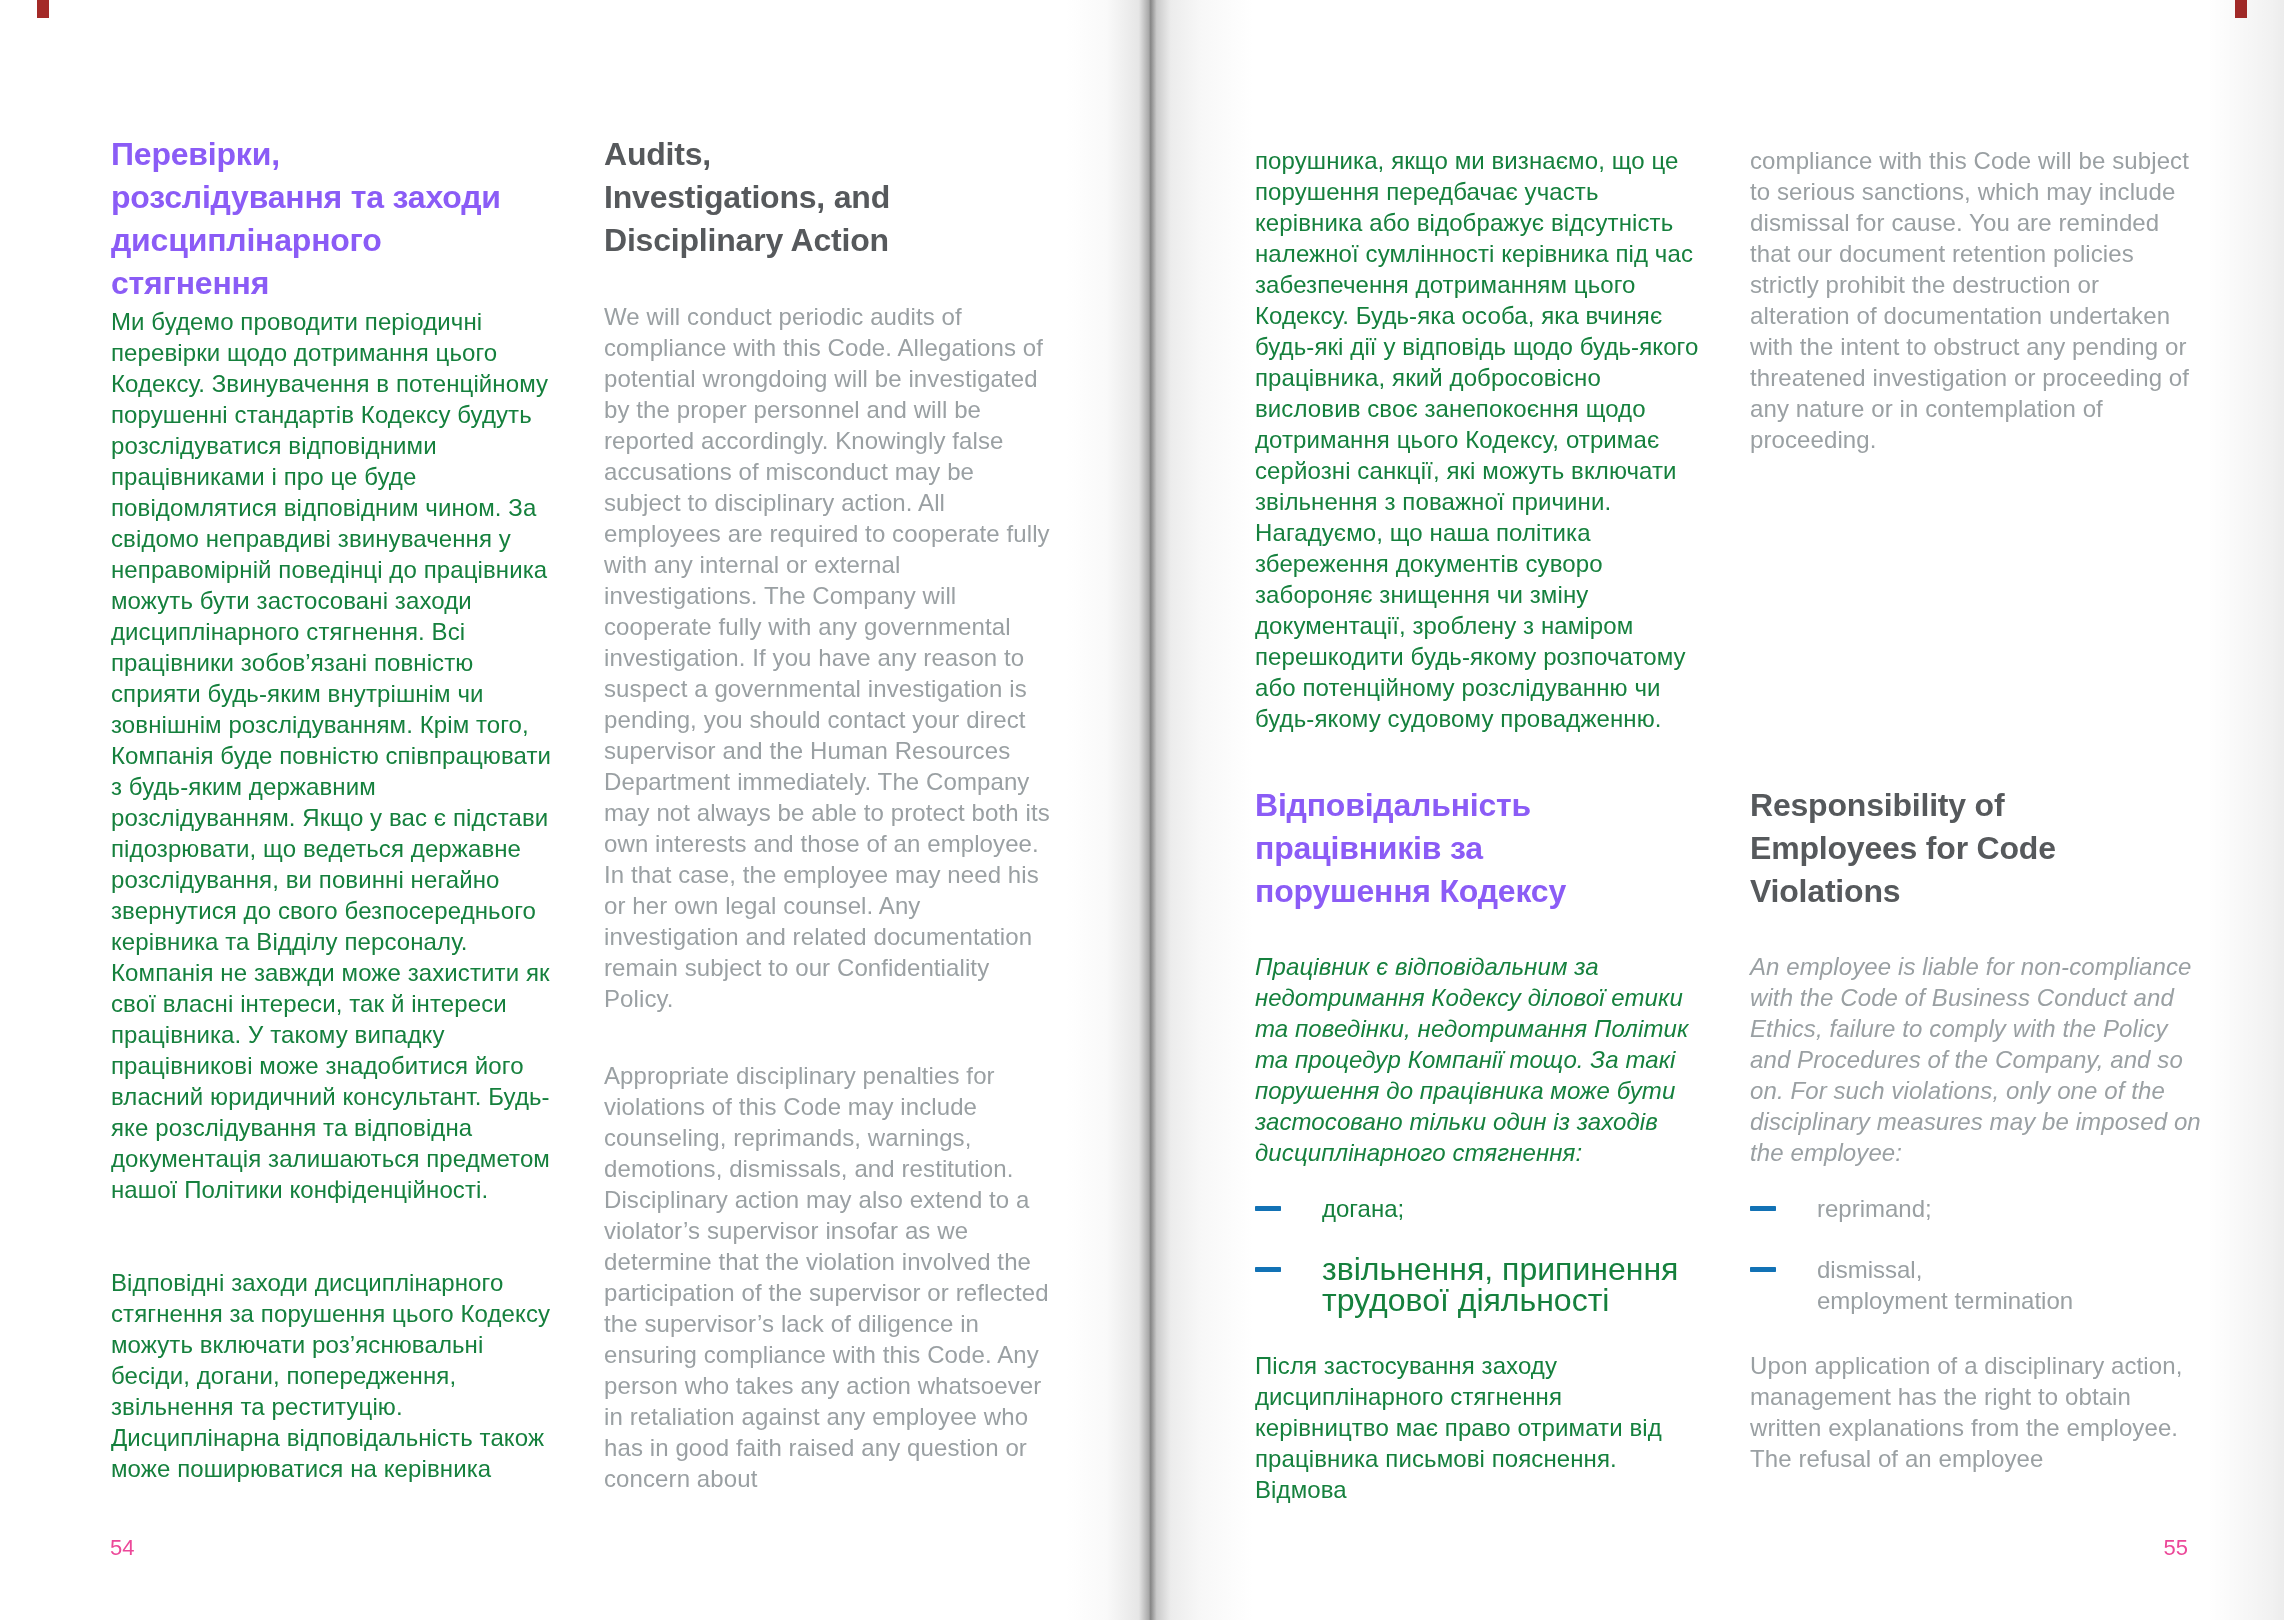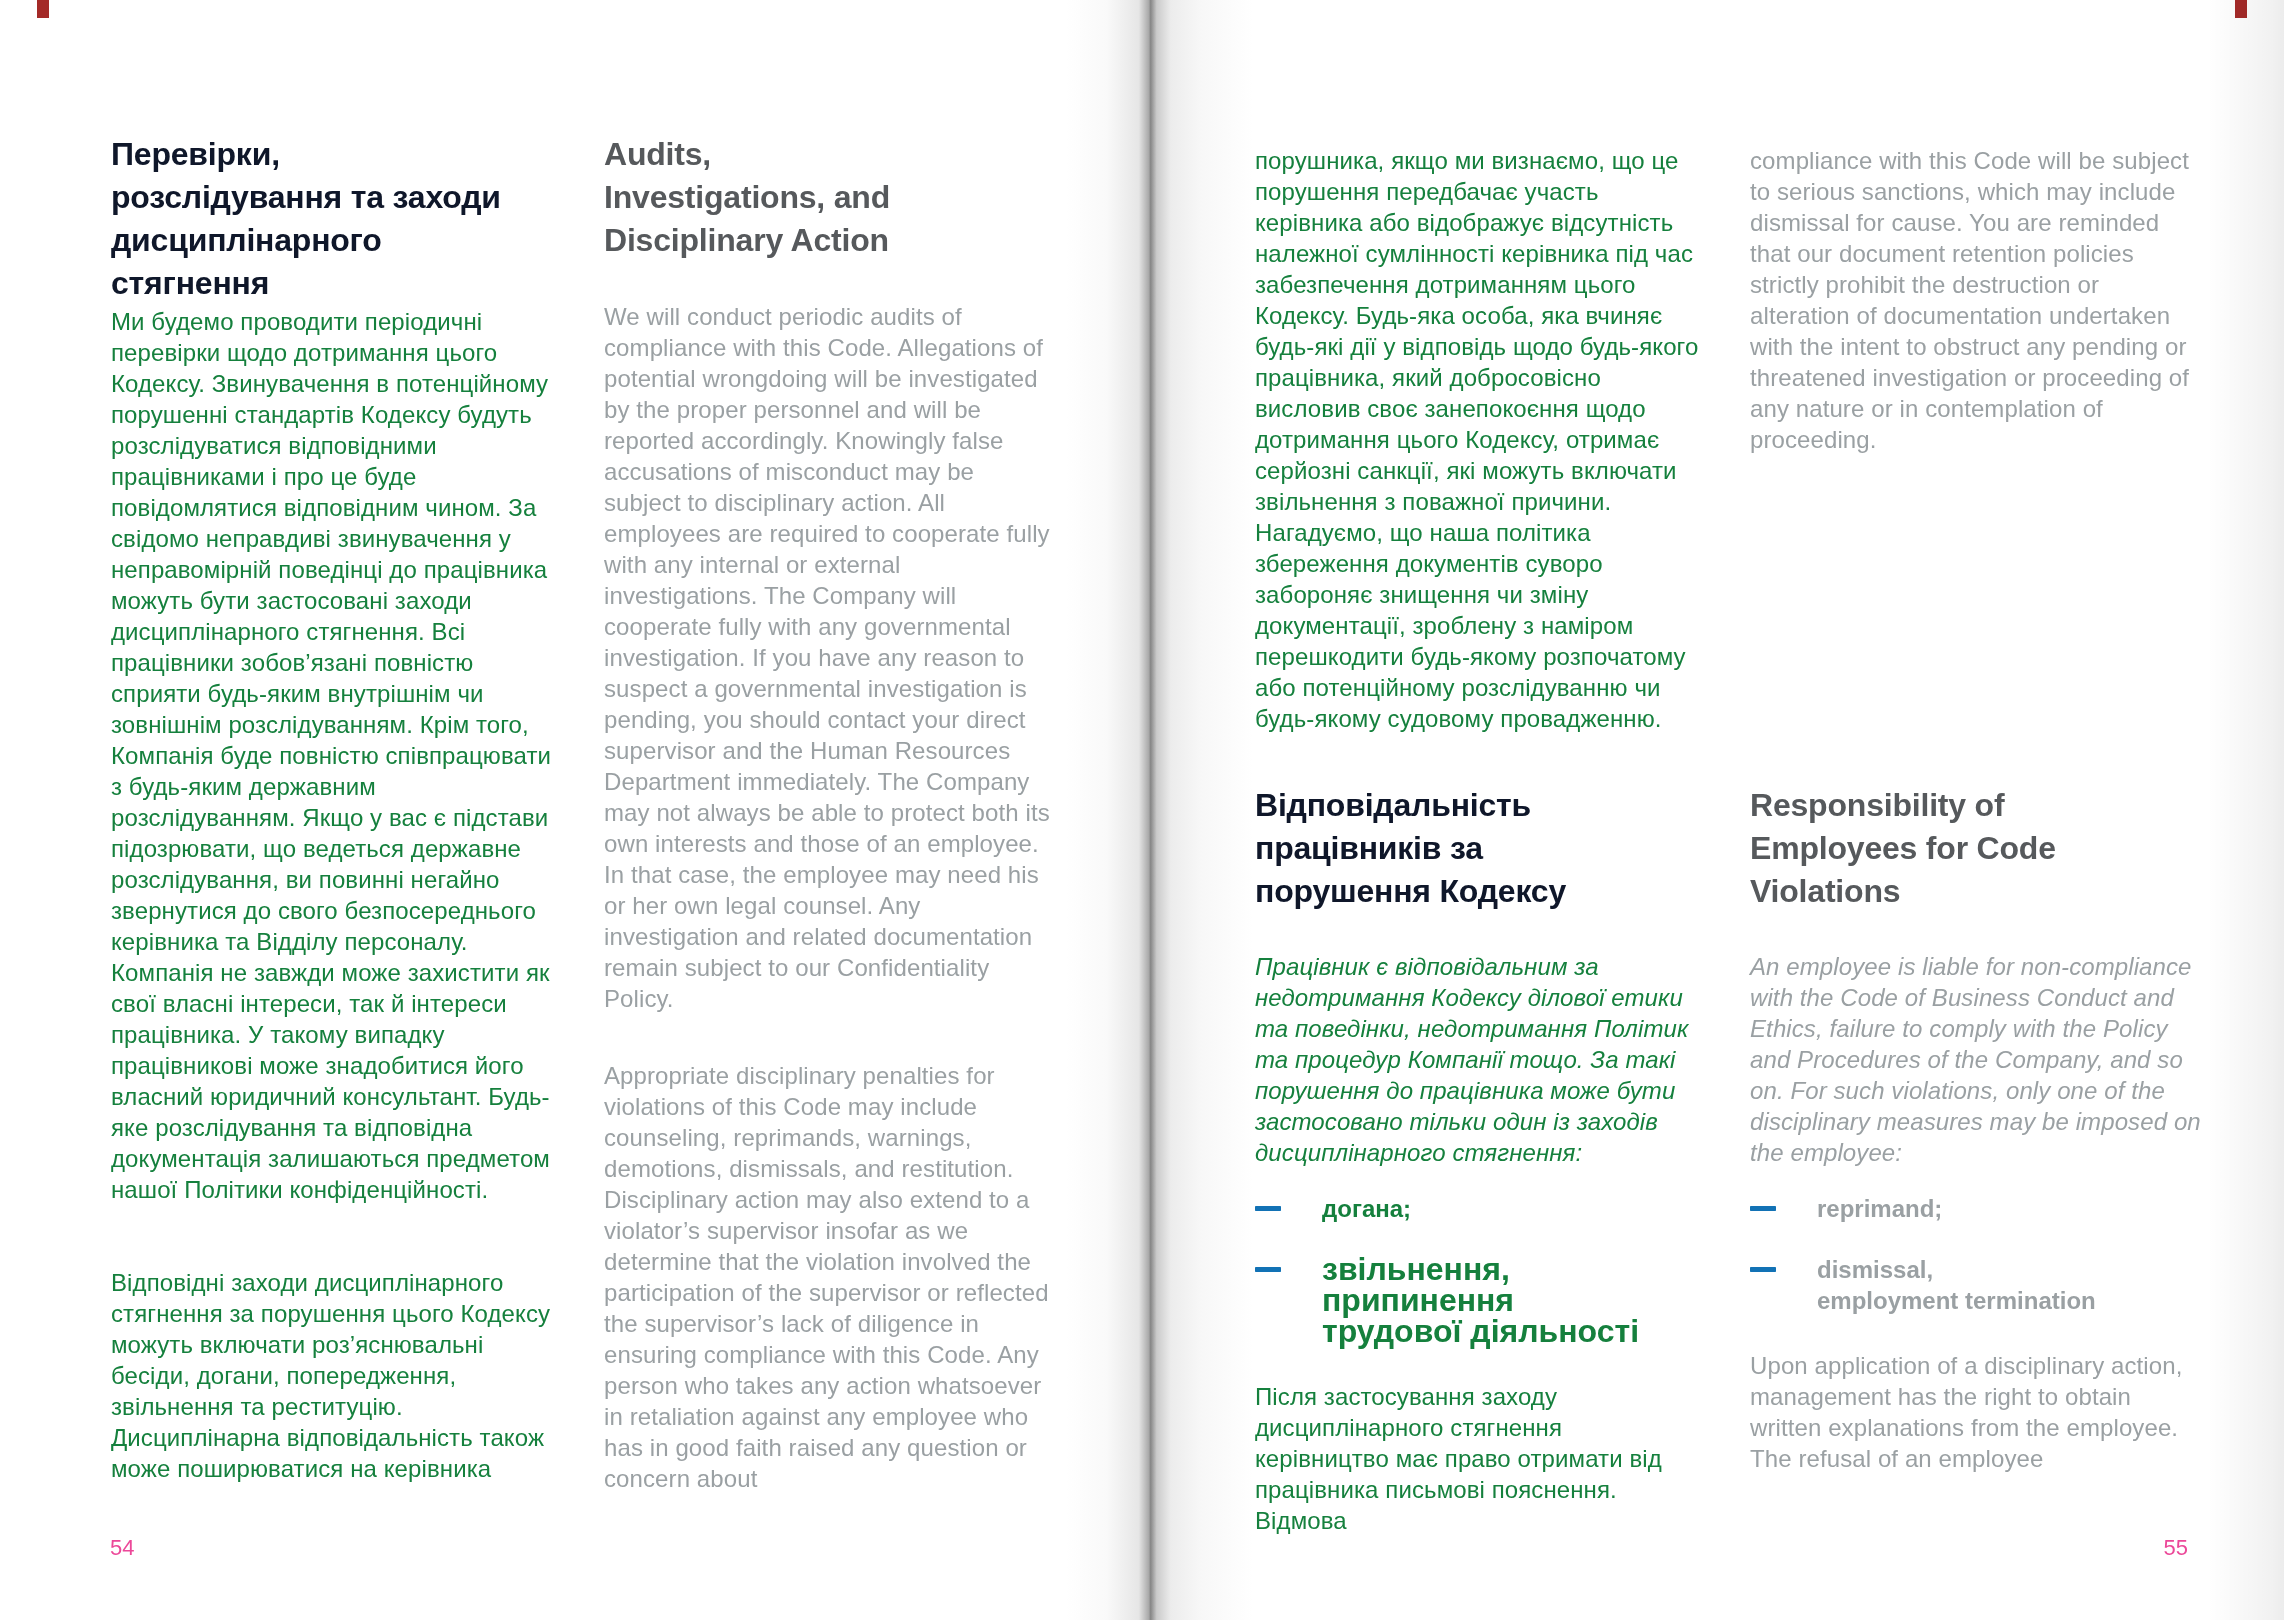--- a/index.html
+++ b/index.html
@@ -36,31 +36,31 @@
   .corner-mark {
     position: absolute; top: 0; width: 12.4px; height: 17.6px; background: #a42a28;
   }
   .corner-mark.left  { left: 37px; }
   .corner-mark.right { left: 2235px; }
 
   .block { position: absolute; }
 
   h2 { margin: 0; font-weight: 700; font-size: 32px; line-height: 43px; letter-spacing: -0.2px; }
   h2 .hl { display: block; white-space: nowrap; }
-  .ua-head { color: #0f172a; }
+  .ua-head { color: #8b5cf6; }
   .en-head { color: #56595c; }
 
   p { margin: 0; font-size: 24px; line-height: 31px; letter-spacing: 0.1px; }
   .ua-body { color: #15803d; }
   .en-body { color: #9aa0a3; }
 
   .intro   { margin-top: 38px; font-style: italic; }
   .closing { margin-top: 34px; }
 
-  .bullets { margin-top: 25px; font-weight: bold; }
+  .bullets { margin-top: 25px; }
   .bullet  { display: flex; }
   .bullet + .bullet { margin-top: 30px; }
   .dash {
     flex: none; width: 26px; height: 5.2px; border-radius: 0.7px;
     background: #1272b5; margin-top: 13px; margin-right: 41px;
   }
   .btext .bl { display: block; }
 
   .page-number { position: absolute; font-size: 22px; line-height: 26px; color: #ec4899; }
   #pn55 { width: 52px; text-align: right; }

